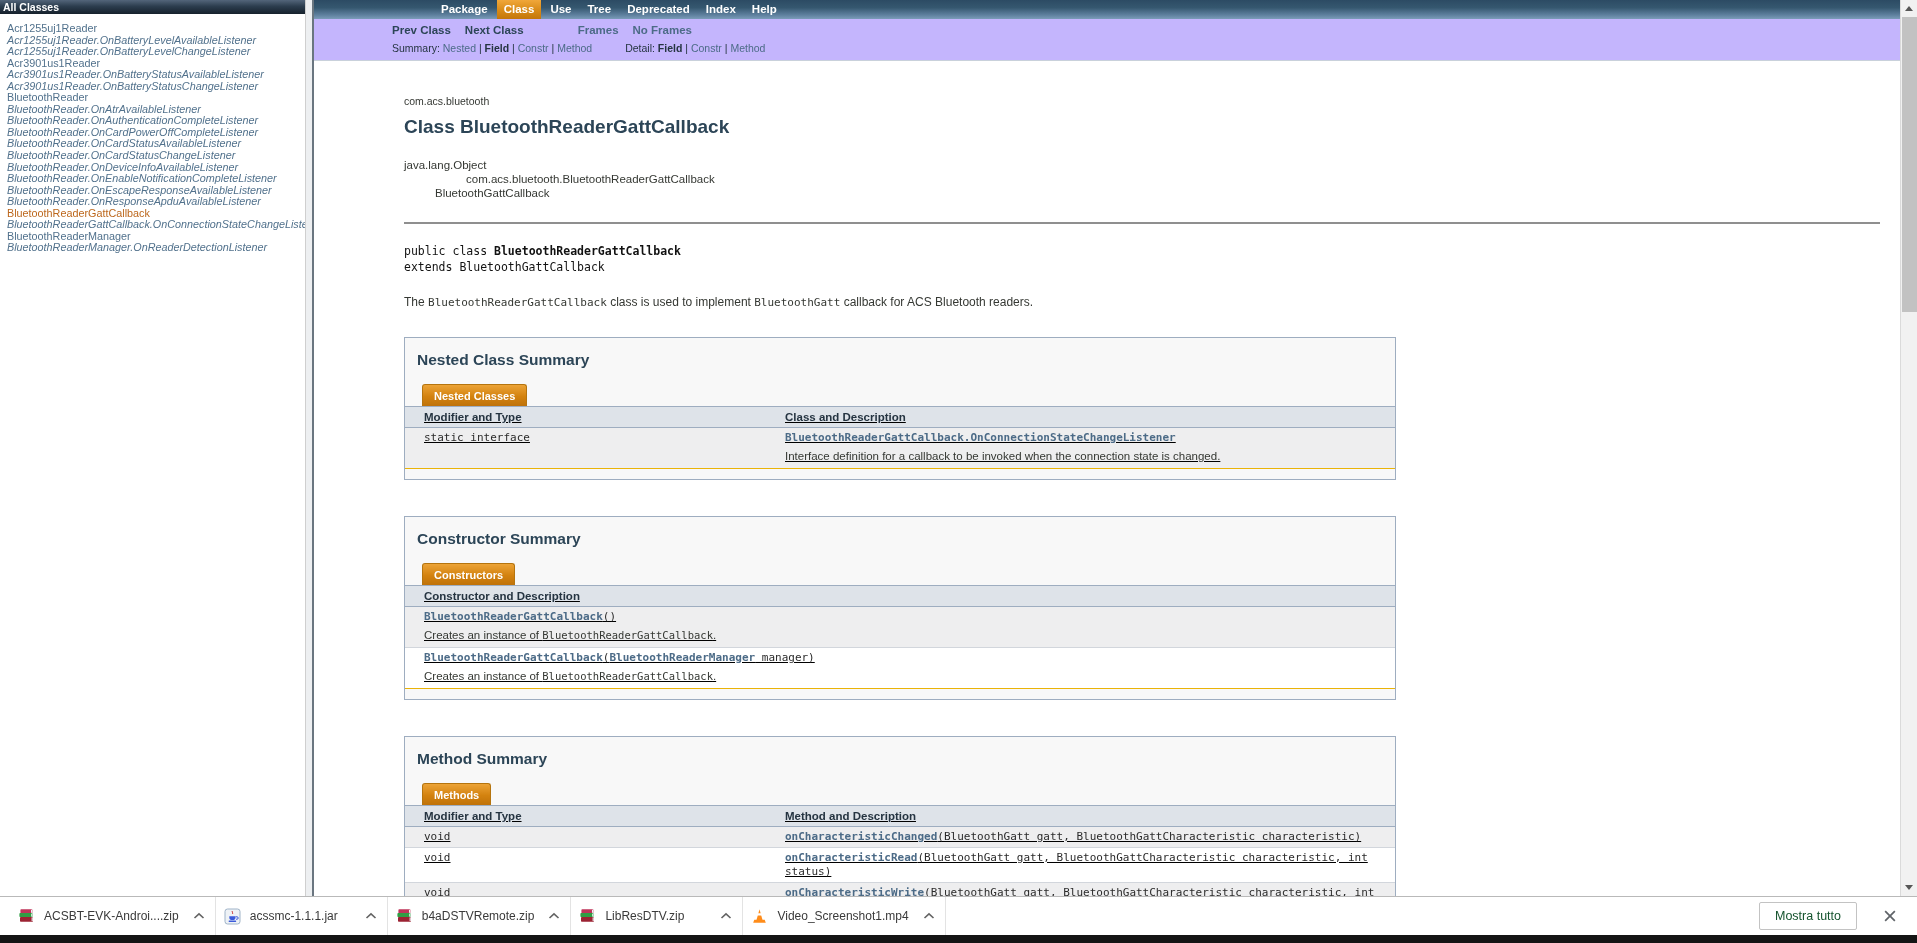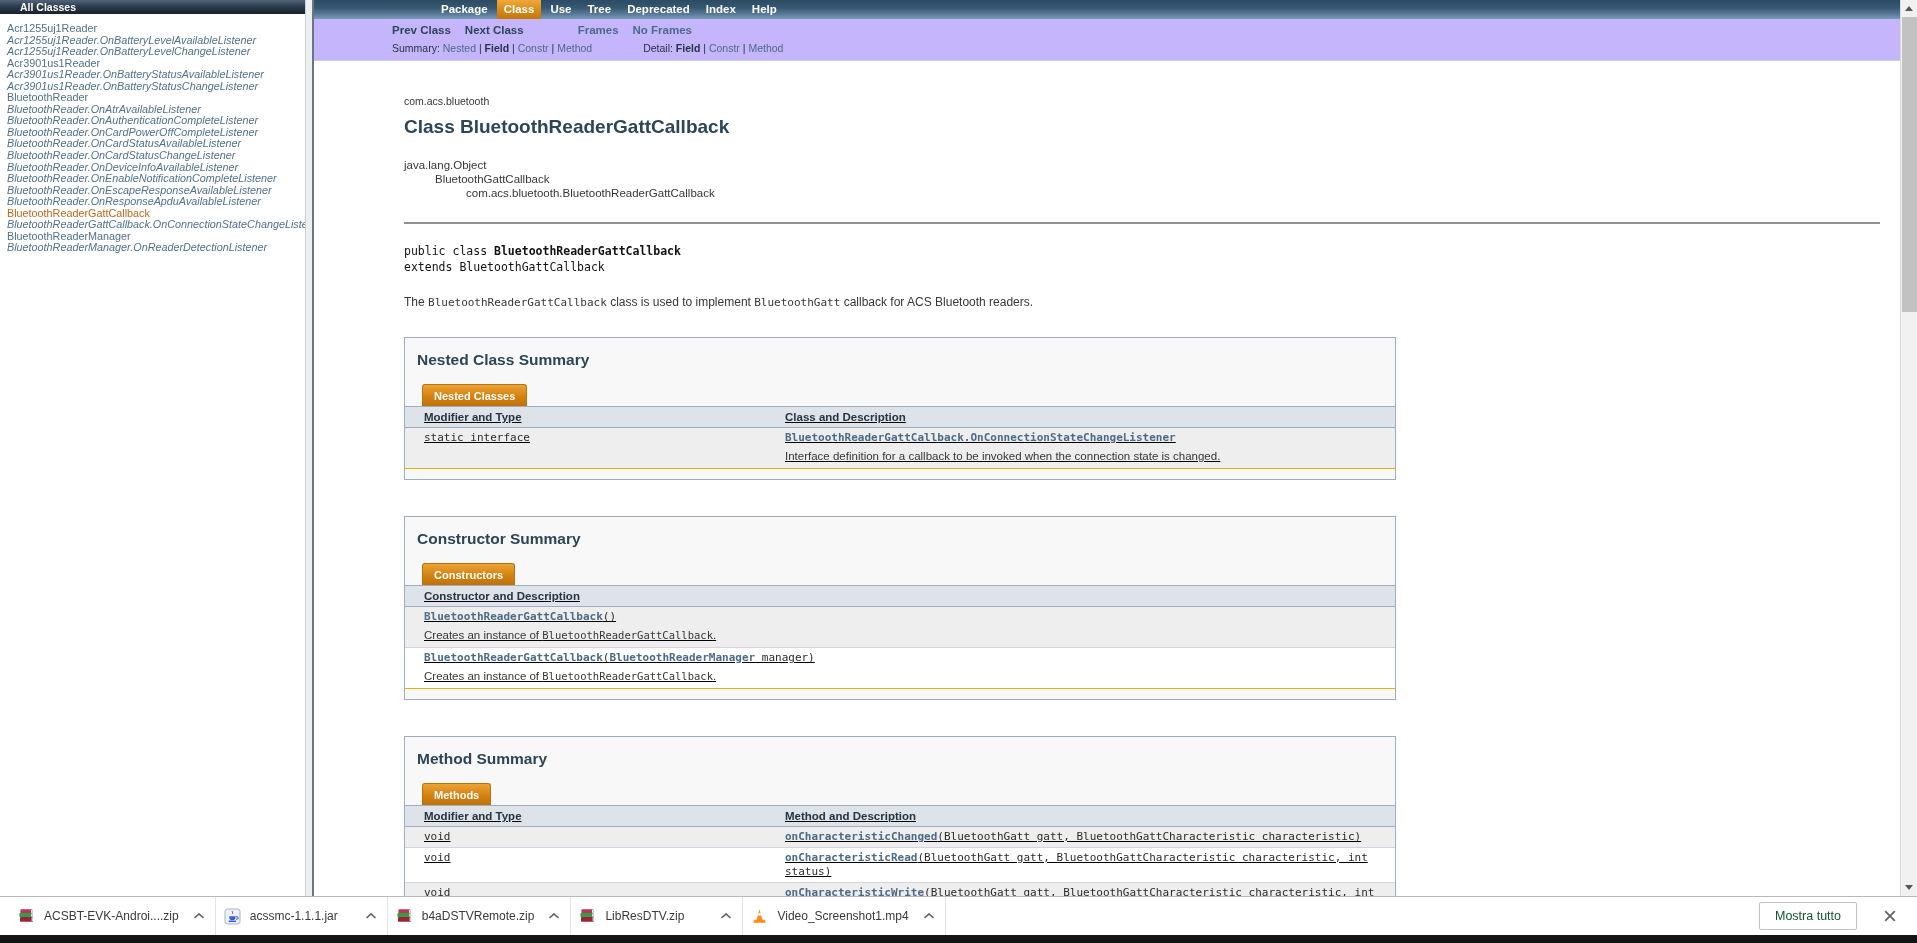--- a/index.html
+++ b/index.html
@@ -5,21 +5,21 @@
   * { margin:0; padding:0; box-sizing:border-box; }
   html,body { width:1917px; height:943px; overflow:hidden; }
   body { font-family:"Liberation Sans", sans-serif; background:#fff; }
   .screen { position:relative; width:1917px; height:943px; overflow:hidden; background:#fff; }
 
   
   .browser { position:absolute; left:0; top:0; width:1917px; height:896px; display:flex; overflow:hidden; }
 
   
   .sidebar { flex:0 0 305px; width:305px; background:#fff; overflow:hidden; }
-  .sidebar-header { height:14px; line-height:14px; padding-left:20px; color:#fff; font-size:10.5px; font-weight:bold;
+  .sidebar-header { height:14px; line-height:14px; padding-left:3px; color:#fff; font-size:10.5px; font-weight:bold;
     background:linear-gradient(180deg,#53657a 0%,#2c3d4e 45%,#16212c 100%); }
   .class-list { list-style:none; padding:9px 4px 0 7px; }
   .class-list li { font-size:10.8px; line-height:11.55px; color:#51718c; white-space:nowrap; cursor:pointer; }
   .class-list li.it { font-style:italic; }
   .class-list li.sel { color:#bc671c; }
 
   .frame-divider { flex:0 0 7px; background:#edeff1; border-left:1px solid #cfcfcf; cursor:col-resize; }
 
   
   .main { flex:1 1 auto; background:#fff; border-left:2px solid #6a7680; overflow:hidden; position:relative; }
@@ -31,21 +31,21 @@
 
   .subnav { background:#c4b5fd; padding:5px 0 6px 78px; border-bottom:1px solid #c9d1db; }
   .subnav-row1 { display:flex; font-size:11.5px; font-weight:bold; }
   .subnav-row1 span { margin-right:14px; cursor:pointer; color:#2c4557; white-space:pre; }
   .subnav-row1 span.lite { color:#4c6b87; }
   .subnav-row1 span.gap { margin-left:40px; }
   .subnav-row2 { margin-top:6px; font-size:10.5px; color:#253441; }
   .subnav-row2 span { white-space:pre; }
   .tk-link { color:#4c6b87; cursor:pointer; }
   .tk-plain { font-weight:bold; }
-  #detail-links { margin-left:48px; }
+  #detail-links { margin-left:30px; }
 
   .content { padding:0 20px 0 90px; }
   .pkg { margin-top:34px; font-size:10.5px; color:#353833; }
   .title { margin-top:9px; font-size:19px; font-weight:bold; color:#2c4557; }
   .inheritance { margin-top:20px; font-size:11.5px; color:#353833; }
   .inh { line-height:14px; }
   .inh.l1 { padding-left:31px; }
   .inh.l2 { padding-left:62px; }
   .rule { border:none; height:2px; background:#8f8f8f; margin-top:22px; }
   .signature { margin-top:19px; font-family:"DejaVu Sans Mono","Liberation Mono",monospace; font-size:11.5px; line-height:16px; color:#121212; }
@@ -155,22 +155,22 @@
           <span id="detail-links"><span class="tk-label">Detail: </span><span class="tk-plain">Field</span><span class="tk-sep"> | </span><span class="tk-link">Constr</span><span class="tk-sep"> | </span><span class="tk-link">Method</span></span>
         </div>
       </div>
 
       <div class="content">
         <div class="pkg">com.acs.bluetooth</div>
         <h2 class="title">Class BluetoothReaderGattCallback</h2>
 
         <div class="inheritance">
           <div class="inh l0">java.lang.Object</div>
+          <div class="inh l2">com.acs.bluetooth.BluetoothReaderGattCallback</div>
           <div class="inh l1">BluetoothGattCallback</div>
-          <div class="inh l2">com.acs.bluetooth.BluetoothReaderGattCallback</div>
         </div>
 
         <hr class="rule">
 
         <div class="signature">
           <span>public class </span><span class="sig-b">BluetoothReaderGattCallback</span><br>
           <span>extends BluetoothGattCallback</span>
         </div>
 
         <div class="class-desc" id="class-desc"><span>The </span><code>BluetoothReaderGattCallback</code><span> class is used to implement </span><code>BluetoothGatt</code><span> callback for ACS Bluetooth readers.</span></div>

